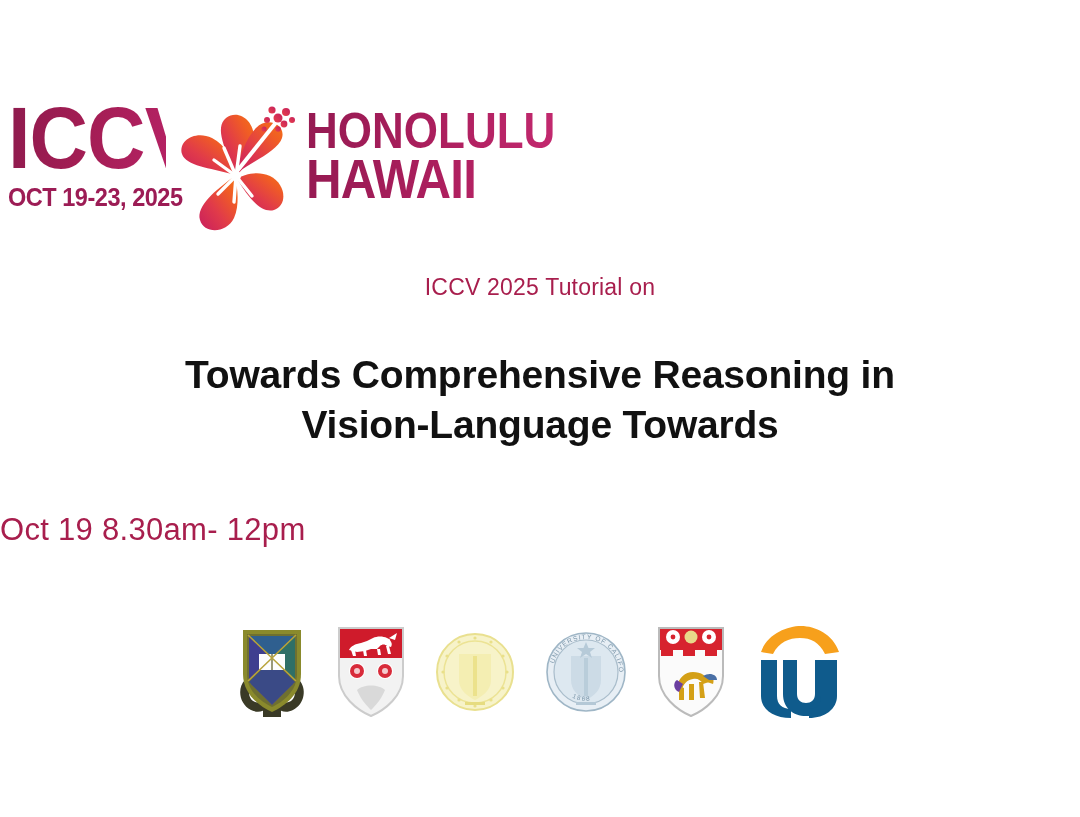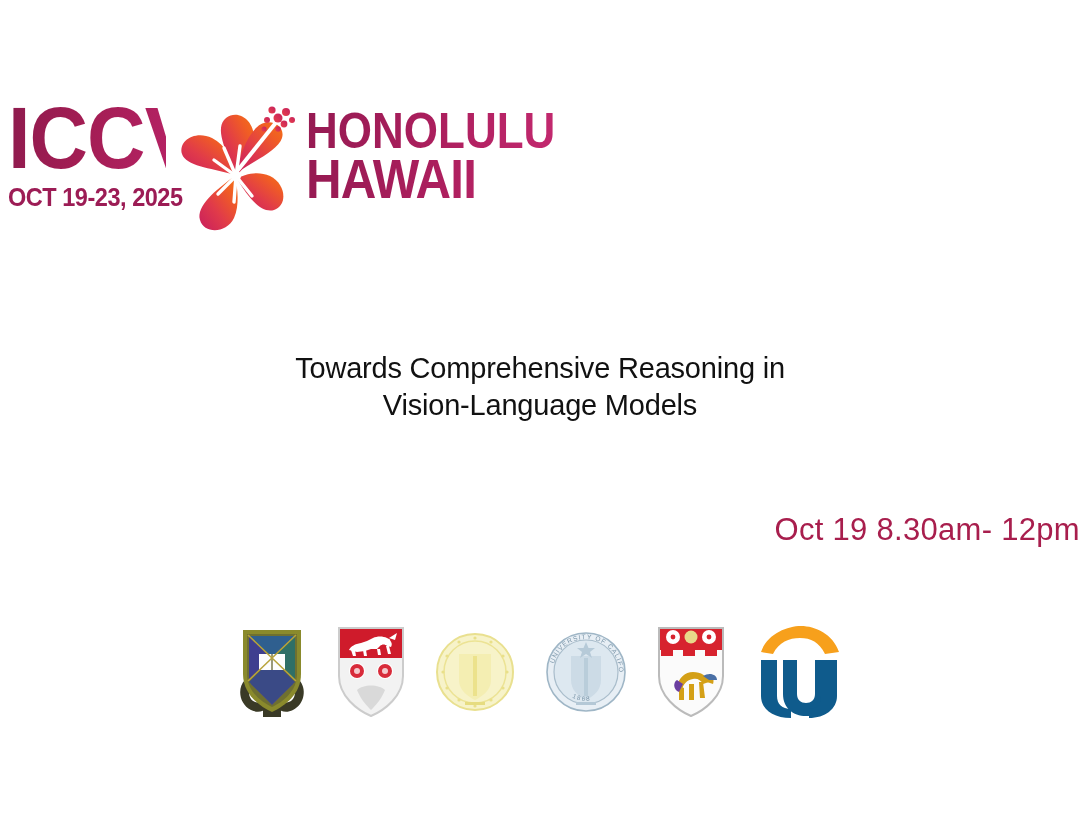--- a/index.html
+++ b/index.html
@@ -124,34 +124,34 @@
     color: #a81e4d;
     letter-spacing: 0.2px;
   }
 
   .main-title {
     position: absolute;
     left: 0;
     top: 350px;
     width: 1080px;
     text-align: center;
-    font-size: 29px;
+    font-size: 39px;
     line-height: 1.27;
     color: #111111;
-    font-weight: 400;
+    font-weight: 700;
     letter-spacing: -0.2px;
   }
   .main-title .line { display: block; }
 
   .datetime {
     position: absolute;
     left: 0;
     top: 512px;
     width: 1080px;
-    text-align: right;
+    text-align: left;
     font-size: 31px;
     color: #a81e4d;
     letter-spacing: 0.3px;
   }
 
   
   .logo-strip {
     position: absolute;
     left: 0;
     top: 612px;
@@ -236,24 +236,25 @@
         </g>
       </svg>
     </div>
 
     <div class="honolulu-block">
       <div class="honolulu-line">HONOLULU</div>
       <div class="honolulu-line second">HAWAII</div>
     </div>
   </div>
 
+  <div class="subtitle">ICCV 2025 Tutorial on</div>
 
   <h1 class="main-title">
     <span class="line">Towards Comprehensive Reasoning in</span>
-    <span class="line">Vision-Language Models</span>
+    <span class="line">Vision-Language Towards</span>
   </h1>
 
   <div class="datetime">Oct 19 8.30am- 12pm</div>
 
   <div class="logo-strip">
 
     <div class="logo-item">
       <svg width="74" height="96" viewBox="0 0 74 96" xmlns="http://www.w3.org/2000/svg">
 
         <g fill="#3a3a26">

